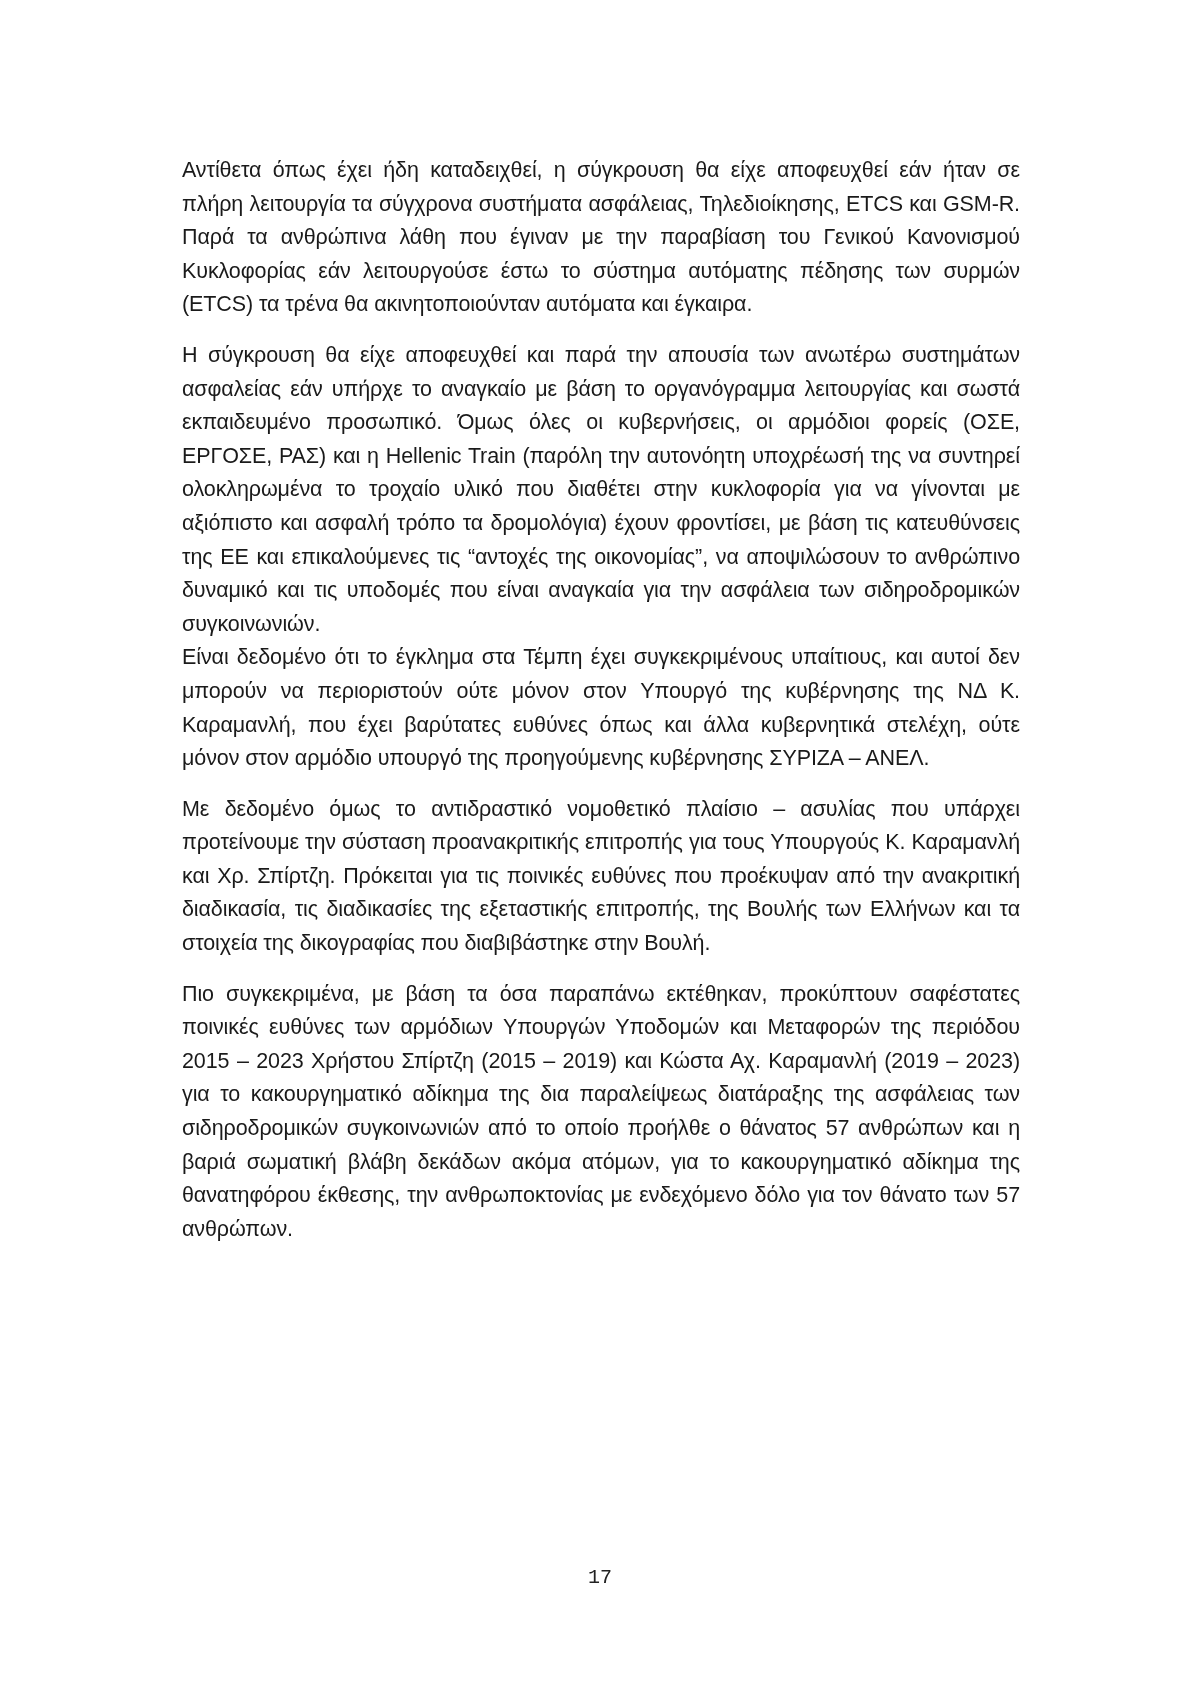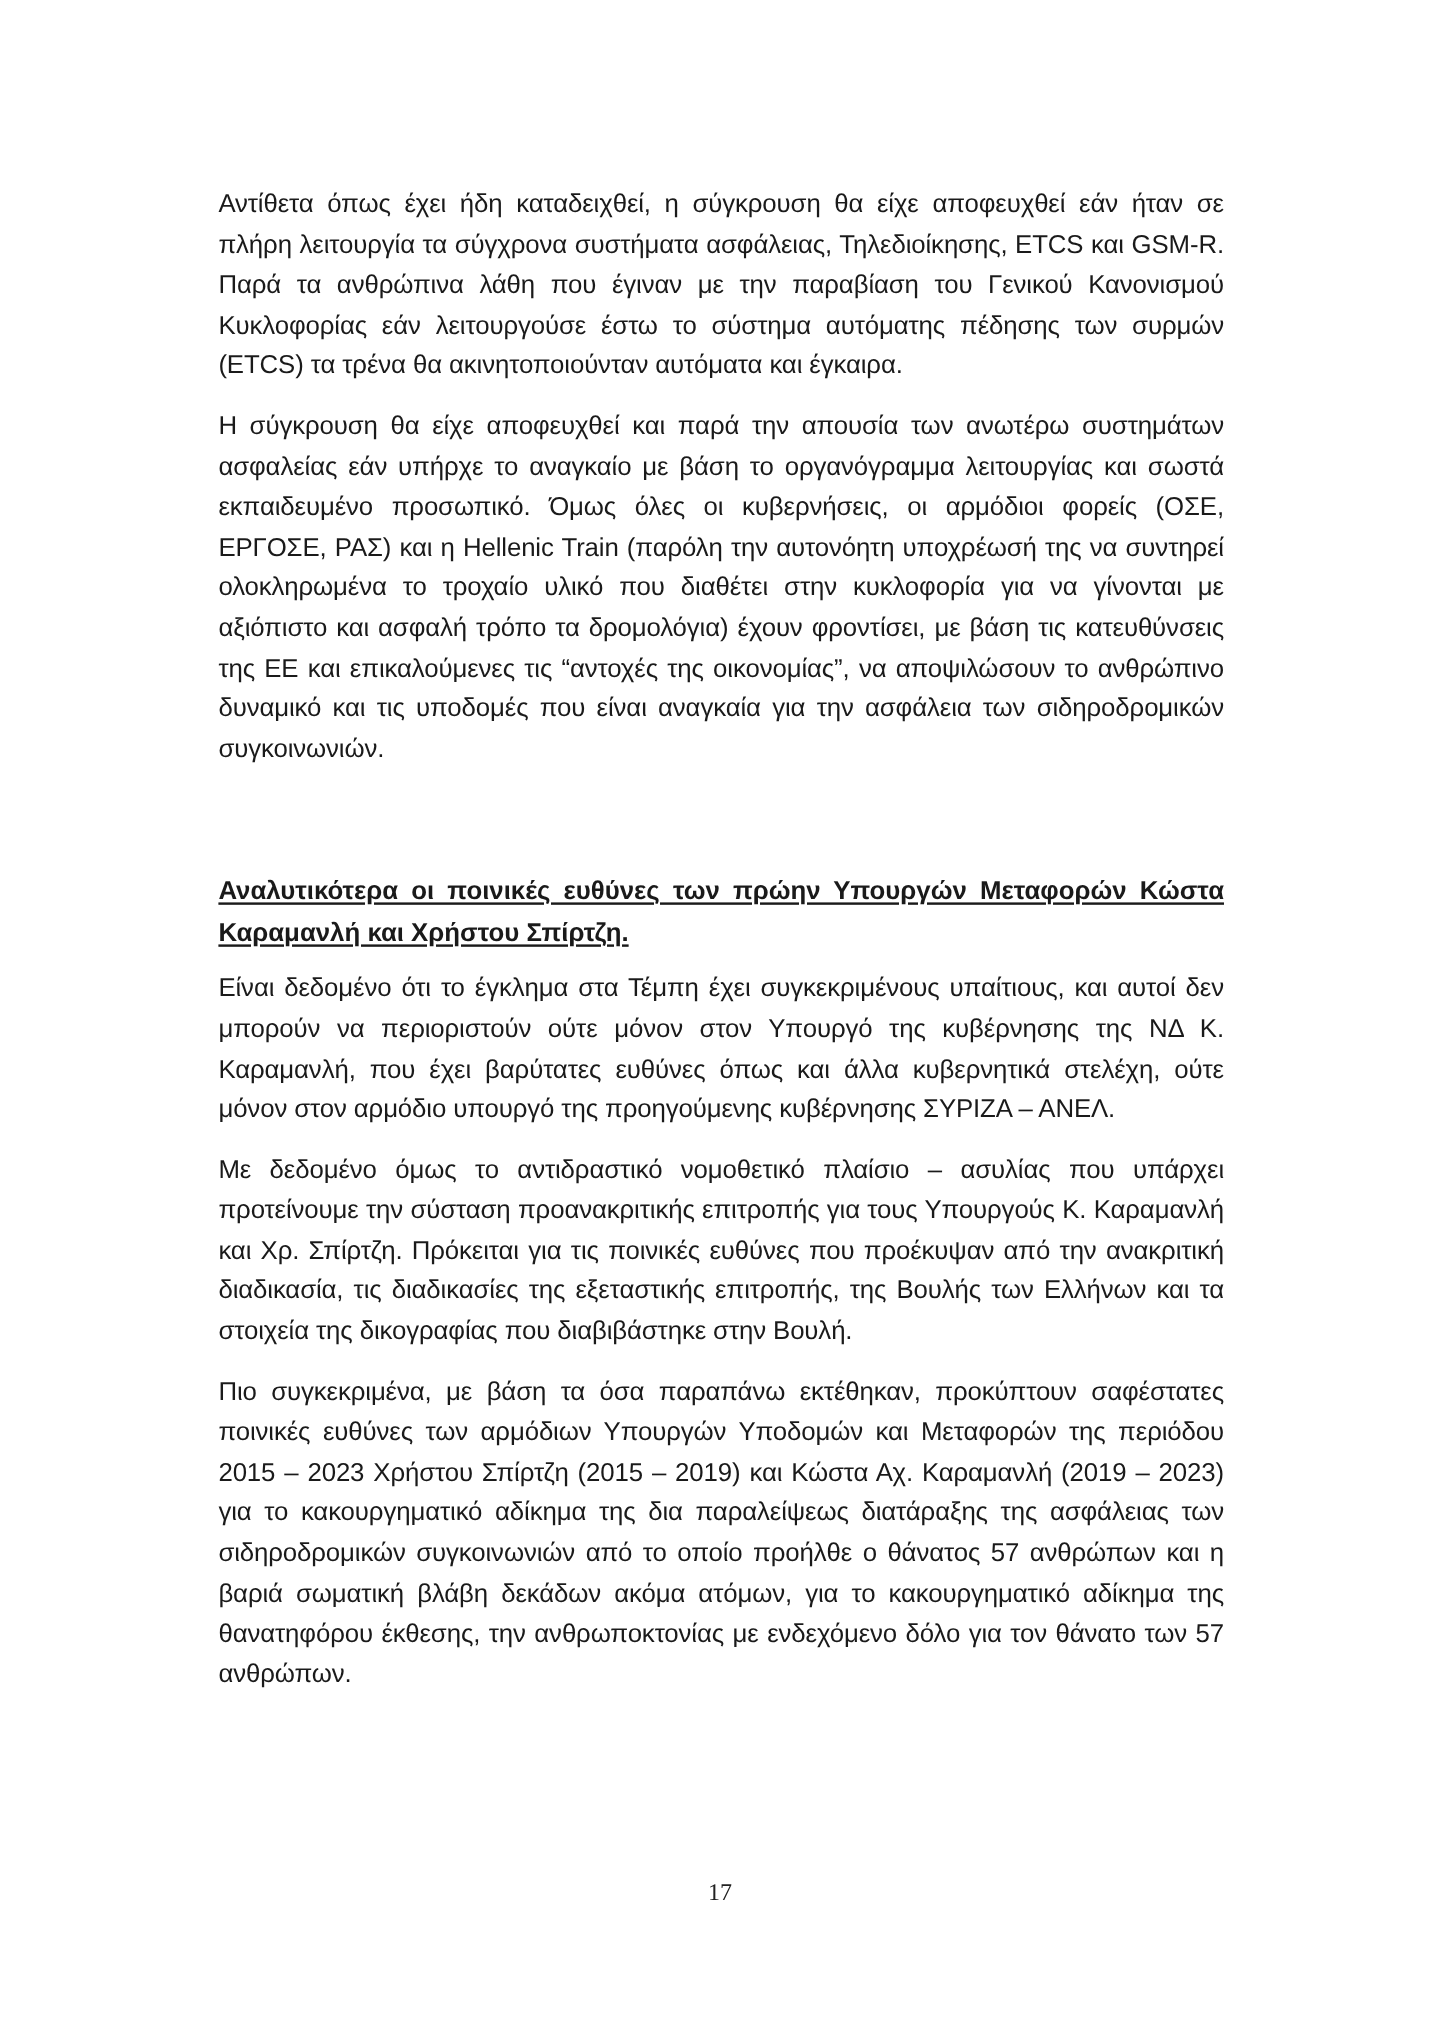--- a/index.html
+++ b/index.html
@@ -43,29 +43,28 @@
       margin-bottom: 12px;
     }
     .p3, .p4 { margin-bottom: 17px; }
     .page-number {
       position: absolute;
       left: 0;
       width: 1200px;
       top: 1566px;
       text-align: center;
       font-size: 20px;
-      font-family: Liberation Serif, serif;
+      font-family: Liberation Mono, monospace;
       color: #222222;
     }
   </style>
 </head>
 <body>
 
 <div class="page">
   <p class="para p1">Αντίθετα όπως έχει ήδη καταδειχθεί, η σύγκρουση θα είχε αποφευχθεί εάν ήταν σε πλήρη λειτουργία τα σύγχρονα συστήματα ασφάλειας, Τηλεδιοίκησης, ETCS και GSM-R. Παρά τα ανθρώπινα λάθη που έγιναν με την παραβίαση του Γενικού Κανονισμού Κυκλοφορίας εάν λειτουργούσε έστω το σύστημα αυτόματης πέδησης των συρμών (ETCS) τα τρένα θα ακινητοποιούνταν αυτόματα και έγκαιρα.</p>
   <p class="para p2">Η σύγκρουση θα είχε αποφευχθεί και παρά την απουσία των ανωτέρω συστημάτων ασφαλείας εάν υπήρχε το αναγκαίο με βάση το οργανόγραμμα λειτουργίας και σωστά εκπαιδευμένο προσωπικό. Όμως όλες οι κυβερνήσεις, οι αρμόδιοι φορείς (ΟΣΕ, ΕΡΓΟΣΕ, ΡΑΣ) και η Hellenic Train (παρόλη την αυτονόητη υποχρέωσή της να συντηρεί ολοκληρωμένα το τροχαίο υλικό που διαθέτει στην κυκλοφορία για να γίνονται με αξιόπιστο και ασφαλή τρόπο τα δρομολόγια) έχουν φροντίσει, με βάση τις κατευθύνσεις της ΕΕ και επικαλούμενες τις “αντοχές της οικονομίας”, να αποψιλώσουν το ανθρώπινο δυναμικό και τις υποδομές που είναι αναγκαία για την ασφάλεια των σιδηροδρομικών συγκοινωνιών.</p>
-  <h2 class="heading">Αναλυτικότερα οι ποινικές ευθύνες των πρώην Υπουργών Μεταφορών Κώστα Καραμανλή και Χρήστου Σπίρτζη.</h2>
   <p class="para p3">Είναι δεδομένο ότι το έγκλημα στα Τέμπη έχει συγκεκριμένους υπαίτιους, και αυτοί δεν μπορούν να περιοριστούν ούτε μόνον στον Υπουργό της κυβέρνησης της ΝΔ Κ. Καραμανλή, που έχει βαρύτατες ευθύνες όπως και άλλα κυβερνητικά στελέχη, ούτε μόνον στον αρμόδιο υπουργό της προηγούμενης κυβέρνησης ΣΥΡΙΖΑ – ΑΝΕΛ.</p>
   <p class="para p4">Με δεδομένο όμως το αντιδραστικό νομοθετικό πλαίσιο – ασυλίας που υπάρχει προτείνουμε την σύσταση προανακριτικής επιτροπής για τους Υπουργούς Κ. Καραμανλή και Χρ. Σπίρτζη. Πρόκειται για τις ποινικές ευθύνες που προέκυψαν από την ανακριτική διαδικασία, τις διαδικασίες της εξεταστικής επιτροπής, της Βουλής των Ελλήνων και τα στοιχεία της δικογραφίας που διαβιβάστηκε στην Βουλή.</p>
   <p class="para p5">Πιο συγκεκριμένα, με βάση τα όσα παραπάνω εκτέθηκαν, προκύπτουν σαφέστατες ποινικές ευθύνες των αρμόδιων Υπουργών Υποδομών και Μεταφορών της περιόδου 2015 – 2023 Χρήστου Σπίρτζη (2015 – 2019) και Κώστα Αχ. Καραμανλή (2019 – 2023) για το κακουργηματικό αδίκημα της δια παραλείψεως διατάραξης της ασφάλειας των σιδηροδρομικών συγκοινωνιών από το οποίο προήλθε ο θάνατος 57 ανθρώπων και η βαριά σωματική βλάβη δεκάδων ακόμα ατόμων, για το κακουργηματικό αδίκημα της θανατηφόρου έκθεσης, την ανθρωποκτονίας με ενδεχόμενο δόλο για τον θάνατο των 57 ανθρώπων.</p>
 </div>
 
 <div class="page-number">17</div>
 
 </body></html>

